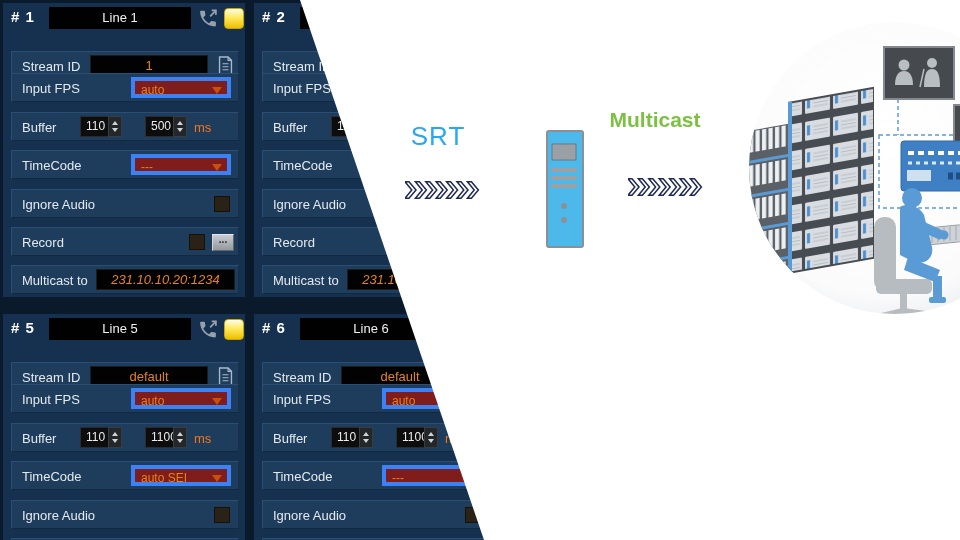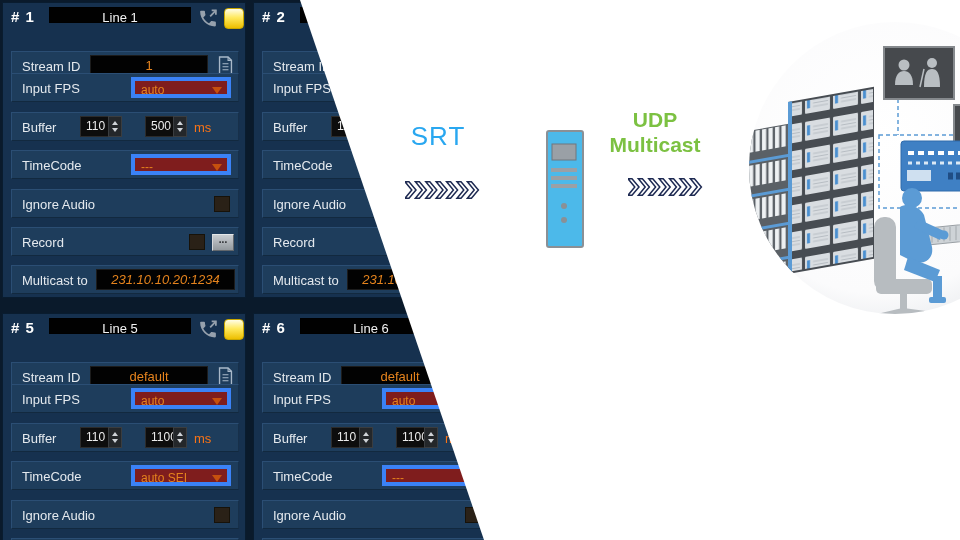--- a/index.html
+++ b/index.html
@@ -6,21 +6,21 @@
   .stage{position:relative;width:960px;height:540px;background:#0a1a2b;overflow:hidden;
          font-family:"Liberation Sans",sans-serif;-webkit-font-smoothing:antialiased;}
 
   
   .panel{position:absolute;width:244px;height:296px;background:#16314f;
          border:1px solid #091c2f;box-sizing:border-box;}
   .pos0{left:2px;top:2px}.pos1{left:253px;top:2px}.pos2{left:2px;top:313px}.pos3{left:253px;top:313px}
 
   .pnum{position:absolute;left:8px;top:5px;font-size:15px;font-weight:600;color:#fdfdfd;
         letter-spacing:1px;white-space:nowrap;}
-  .pname{position:absolute;left:46px;top:4px;width:142px;height:16px;background:#010101;
+  .pname{position:absolute;left:46px;top:4px;width:142px;height:22px;background:#010101;
          border:1px solid #000;box-sizing:border-box;color:#f2f2f2;font-size:13px;
          text-align:center;line-height:20px;white-space:nowrap;overflow:hidden;}
   .phone{position:absolute;left:194px;top:5px;width:22px;height:21px;}
   .lamp{position:absolute;left:221px;top:5px;width:20px;height:21px;border-radius:4px;
         background:linear-gradient(#fffde9 0%,#ffe95e 45%,#edbf00 100%);
         border:1px solid #c9a700;box-sizing:border-box;}
 
   .row{position:absolute;left:8px;width:228px;height:29px;background:#1e3d5c;
        border:1px solid #2b4e74;border-bottom-color:#12293f;border-right-color:#17304a;
        box-sizing:border-box;}
@@ -366,21 +366,20 @@
       <rect x="1" y="1" width="36" height="116" rx="2" fill="#4cb9ea" stroke="#8a9096" stroke-width="2"></rect>
       <rect x="6" y="14" width="24" height="16" fill="#9aa0a6" stroke="#70767c"></rect>
       <rect x="5" y="38" width="26" height="4" fill="#9aa0a6"></rect>
       <rect x="5" y="46" width="26" height="4" fill="#9aa0a6"></rect>
       <rect x="5" y="54" width="26" height="4" fill="#9aa0a6"></rect>
       <circle cx="18" cy="76" r="3" fill="#8a9096"></circle>
       <circle cx="18" cy="90" r="3" fill="#8a9096"></circle>
     </svg>
 
     <div class="udp-label">
-      <div>UDP</div>
       <div>Multicast</div>
     </div>
 
     <svg class="chev chev-right" viewBox="0 0 80 18">
       <g fill="#ffffff" stroke="#1e2a52" stroke-width="1.5">
         <path d="M0 0.8 L4 0.8 L11 9 L4 17.2 L0 17.2 L6.8 9 Z"></path>
         <path transform="translate(10.4,0)" d="M0 0.8 L4 0.8 L11 9 L4 17.2 L0 17.2 L6.8 9 Z"></path>
         <path transform="translate(20.8,0)" d="M0 0.8 L4 0.8 L11 9 L4 17.2 L0 17.2 L6.8 9 Z"></path>
         <path transform="translate(31.2,0)" d="M0 0.8 L4 0.8 L11 9 L4 17.2 L0 17.2 L6.8 9 Z"></path>
         <path transform="translate(41.6,0)" d="M0 0.8 L4 0.8 L11 9 L4 17.2 L0 17.2 L6.8 9 Z"></path>

